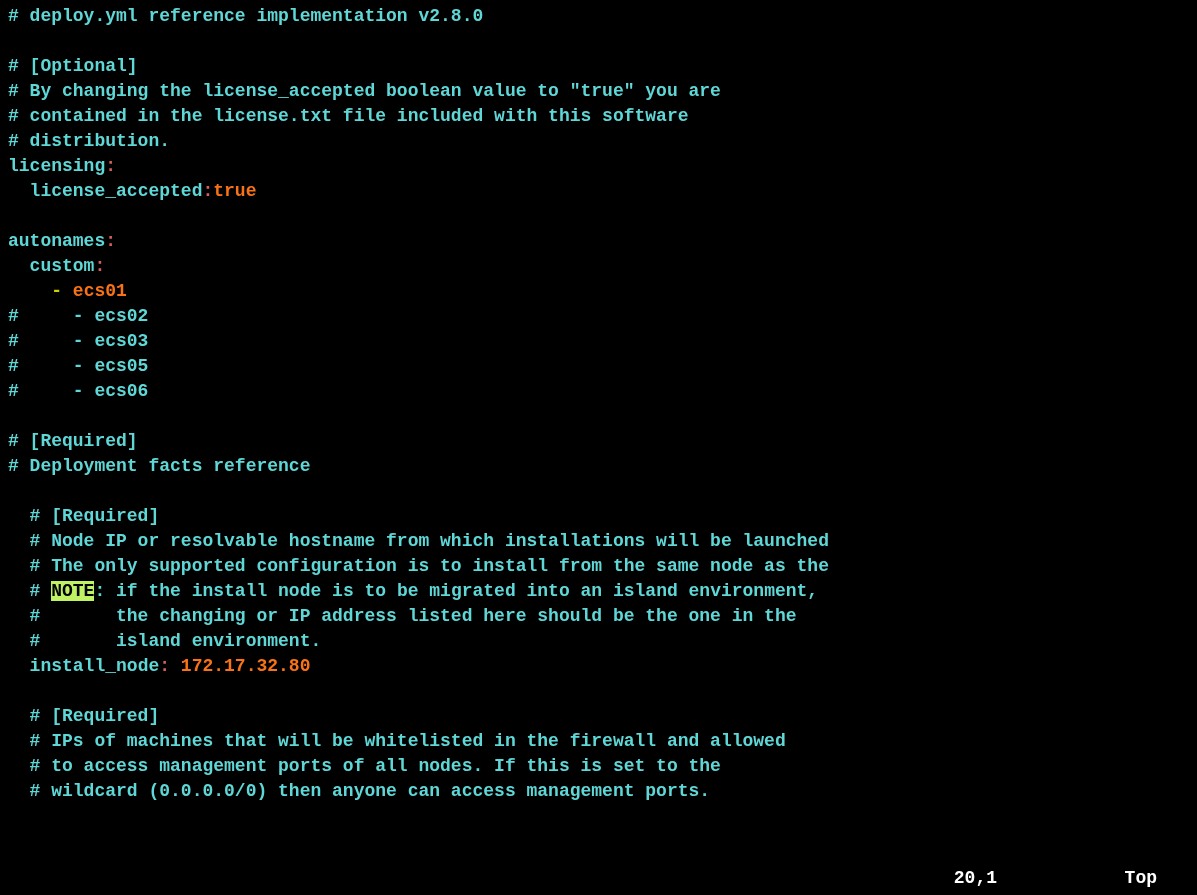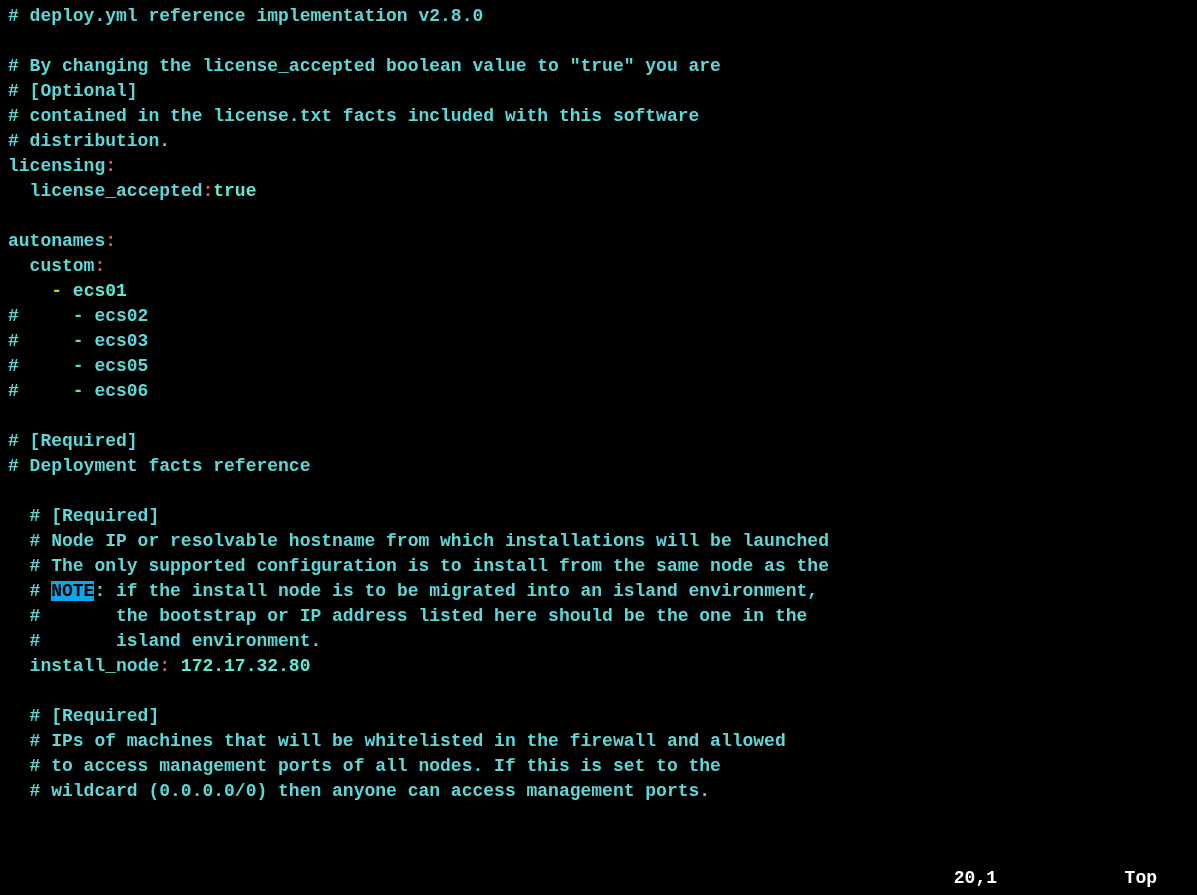--- a/index.html
+++ b/index.html
@@ -20,24 +20,24 @@
       overflow: hidden;
       padding: 4px 8px;
     }
     .line {
       white-space: pre;
       height: 25px;
     }
     .comment { color: #5fd7d7; margin-top: 31px; }
     .key { color: #5fd7d7; margin-top: 28px; }
     .colon { color: #d75f5f; }
-    .value { color: #5eead4; text-align: right; }
+    .value { color: #f97316; text-align: right; }
     .dash { color: #d0d000; }
     .note-highlight {
-      background: #0ea5e9;
+      background: #bef264;
       color: #000000;
     }
     .status-bar {
       position: absolute;
       bottom: 4px;
       right: 0;
       width: 100%;
       height: 25px;
       color: #ffffff;
       font-weight: bold;
@@ -51,43 +51,43 @@
       right: 40px;
       font-family: Liberation Mono, monospace;
     }
   </style>
 </head>
 <body>
 
 <div id="editor">
     <div class="line"><span class="comment"># deploy.yml reference implementation v2.8.0</span></div>
     <div class="line"> </div>
+    <div class="line"><span class="comment"># [Optional]</span></div>
     <div class="line"><span class="comment"># By changing the license_accepted boolean value to "true" you are</span></div>
-    <div class="line"><span class="comment"># [Optional]</span></div>
-    <div class="line"><span class="comment"># contained in the license.txt facts included with this software</span></div>
+    <div class="line"><span class="comment"># contained in the license.txt file included with this software</span></div>
     <div class="line"><span class="comment"># distribution.</span></div>
     <div class="line"><span class="key">licensing</span><span class="colon">:</span></div>
     <div class="line"><span>  </span><span class="key">license_accepted</span><span class="colon">:</span><span class="value">true</span></div>
     <div class="line"> </div>
     <div class="line"><span class="key">autonames</span><span class="colon">:</span></div>
     <div class="line"><span>  </span><span class="key">custom</span><span class="colon">:</span></div>
     <div class="line"><span>    </span><span class="dash">- </span><span class="value">ecs01</span></div>
     <div class="line"><span class="comment">#     - ecs02</span></div>
     <div class="line"><span class="comment">#     - ecs03</span></div>
     <div class="line"><span class="comment">#     - ecs05</span></div>
     <div class="line"><span class="comment">#     - ecs06</span></div>
     <div class="line"> </div>
     <div class="line"><span class="comment"># [Required]</span></div>
     <div class="line"><span class="comment"># Deployment facts reference</span></div>
     <div class="line"> </div>
     <div class="line"><span class="comment">  # [Required]</span></div>
     <div class="line"><span class="comment">  # Node IP or resolvable hostname from which installations will be launched</span></div>
     <div class="line"><span class="comment">  # The only supported configuration is to install from the same node as the</span></div>
     <div class="line"><span class="comment">  # </span><span class="note-highlight">NOTE</span><span class="comment">: if the install node is to be migrated into an island environment,</span></div>
-    <div class="line"><span class="comment">  #       the bootstrap or IP address listed here should be the one in the</span></div>
+    <div class="line"><span class="comment">  #       the changing or IP address listed here should be the one in the</span></div>
     <div class="line"><span class="comment">  #       island environment.</span></div>
     <div class="line"><span>  </span><span class="key">install_node</span><span class="colon">: </span><span class="value">172.17.32.80</span></div>
     <div class="line"> </div>
     <div class="line"><span class="comment">  # [Required]</span></div>
     <div class="line"><span class="comment">  # IPs of machines that will be whitelisted in the firewall and allowed</span></div>
     <div class="line"><span class="comment">  # to access management ports of all nodes. If this is set to the</span></div>
     <div class="line"><span class="comment">  # wildcard (0.0.0.0/0) then anyone can access management ports.</span></div>
   </div>
 
 <div class="status-bar">

